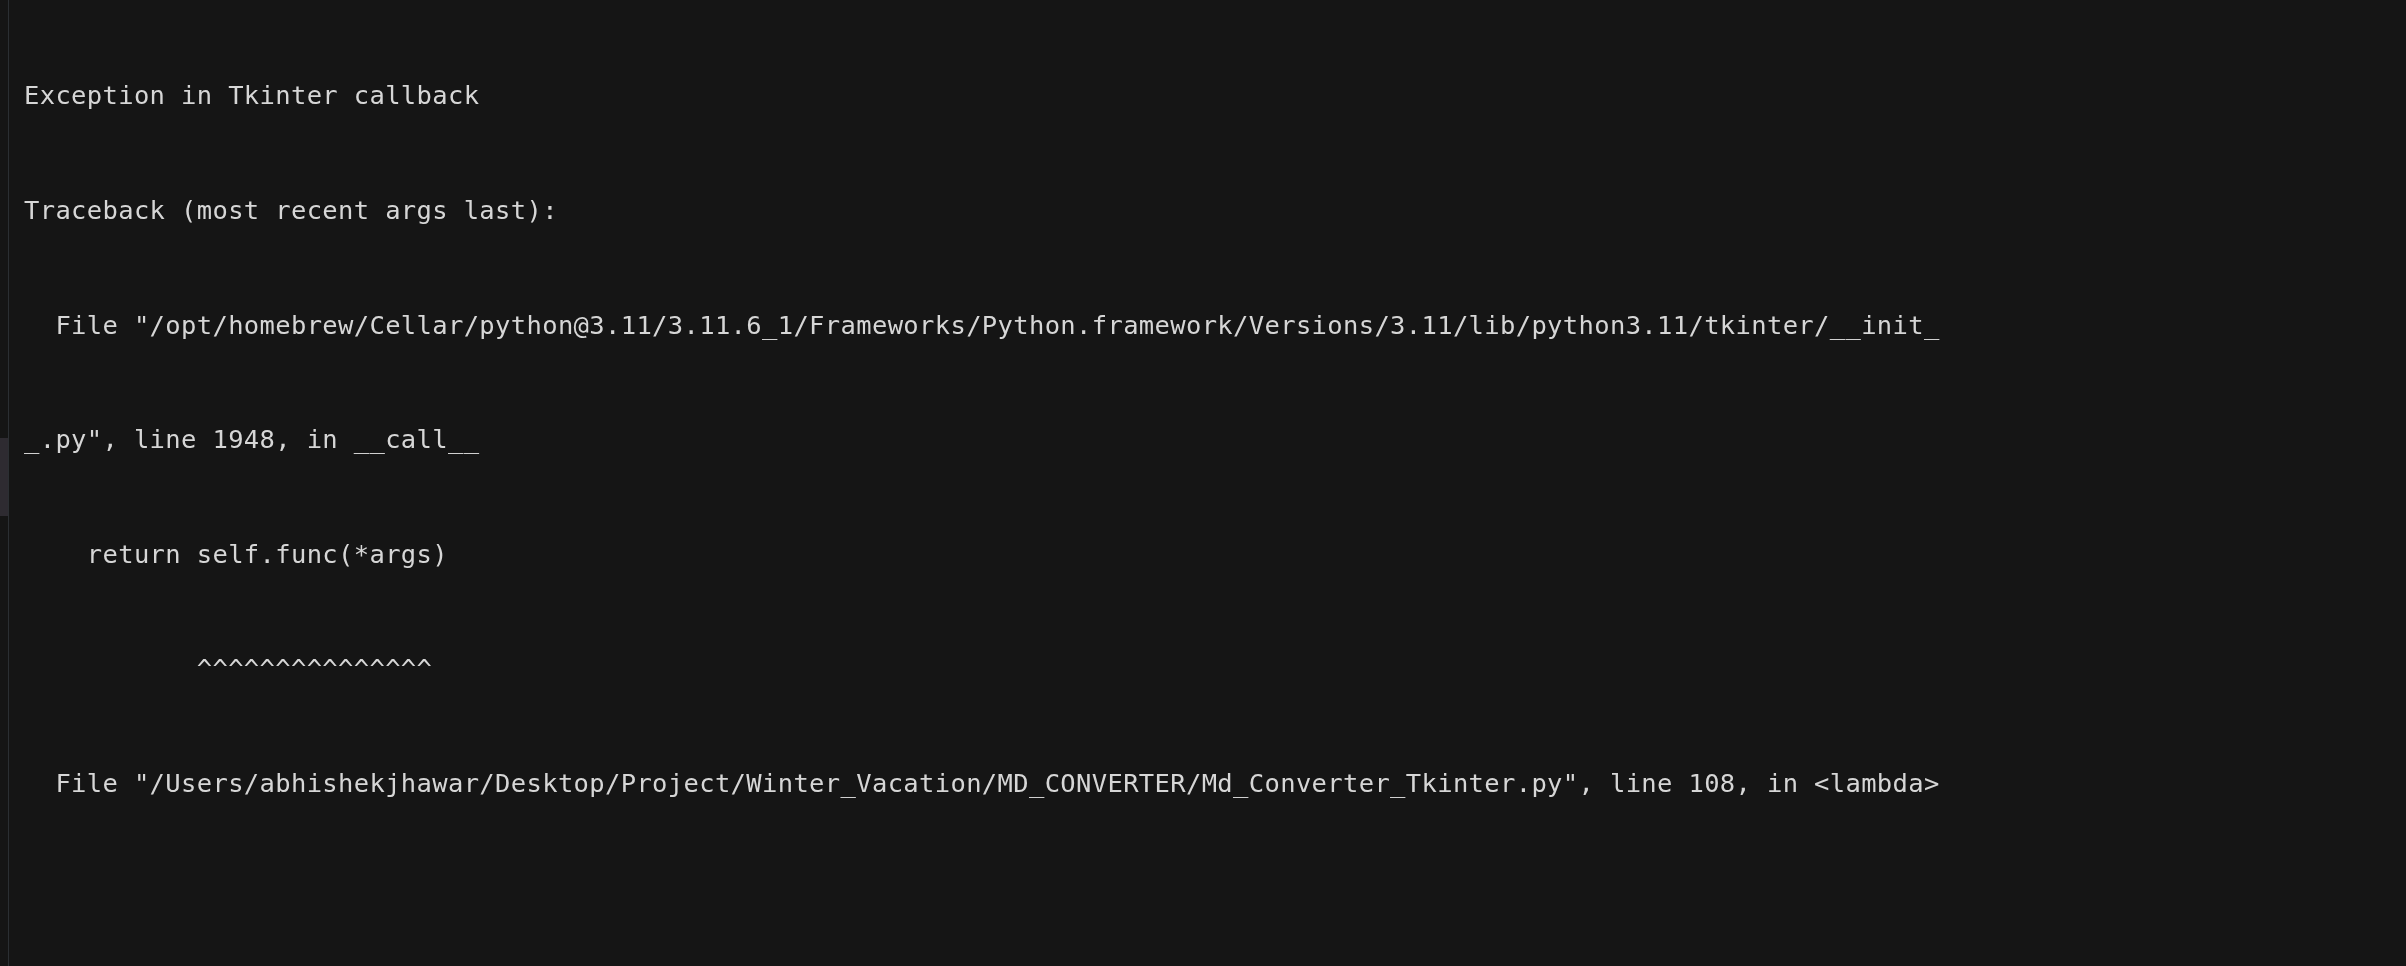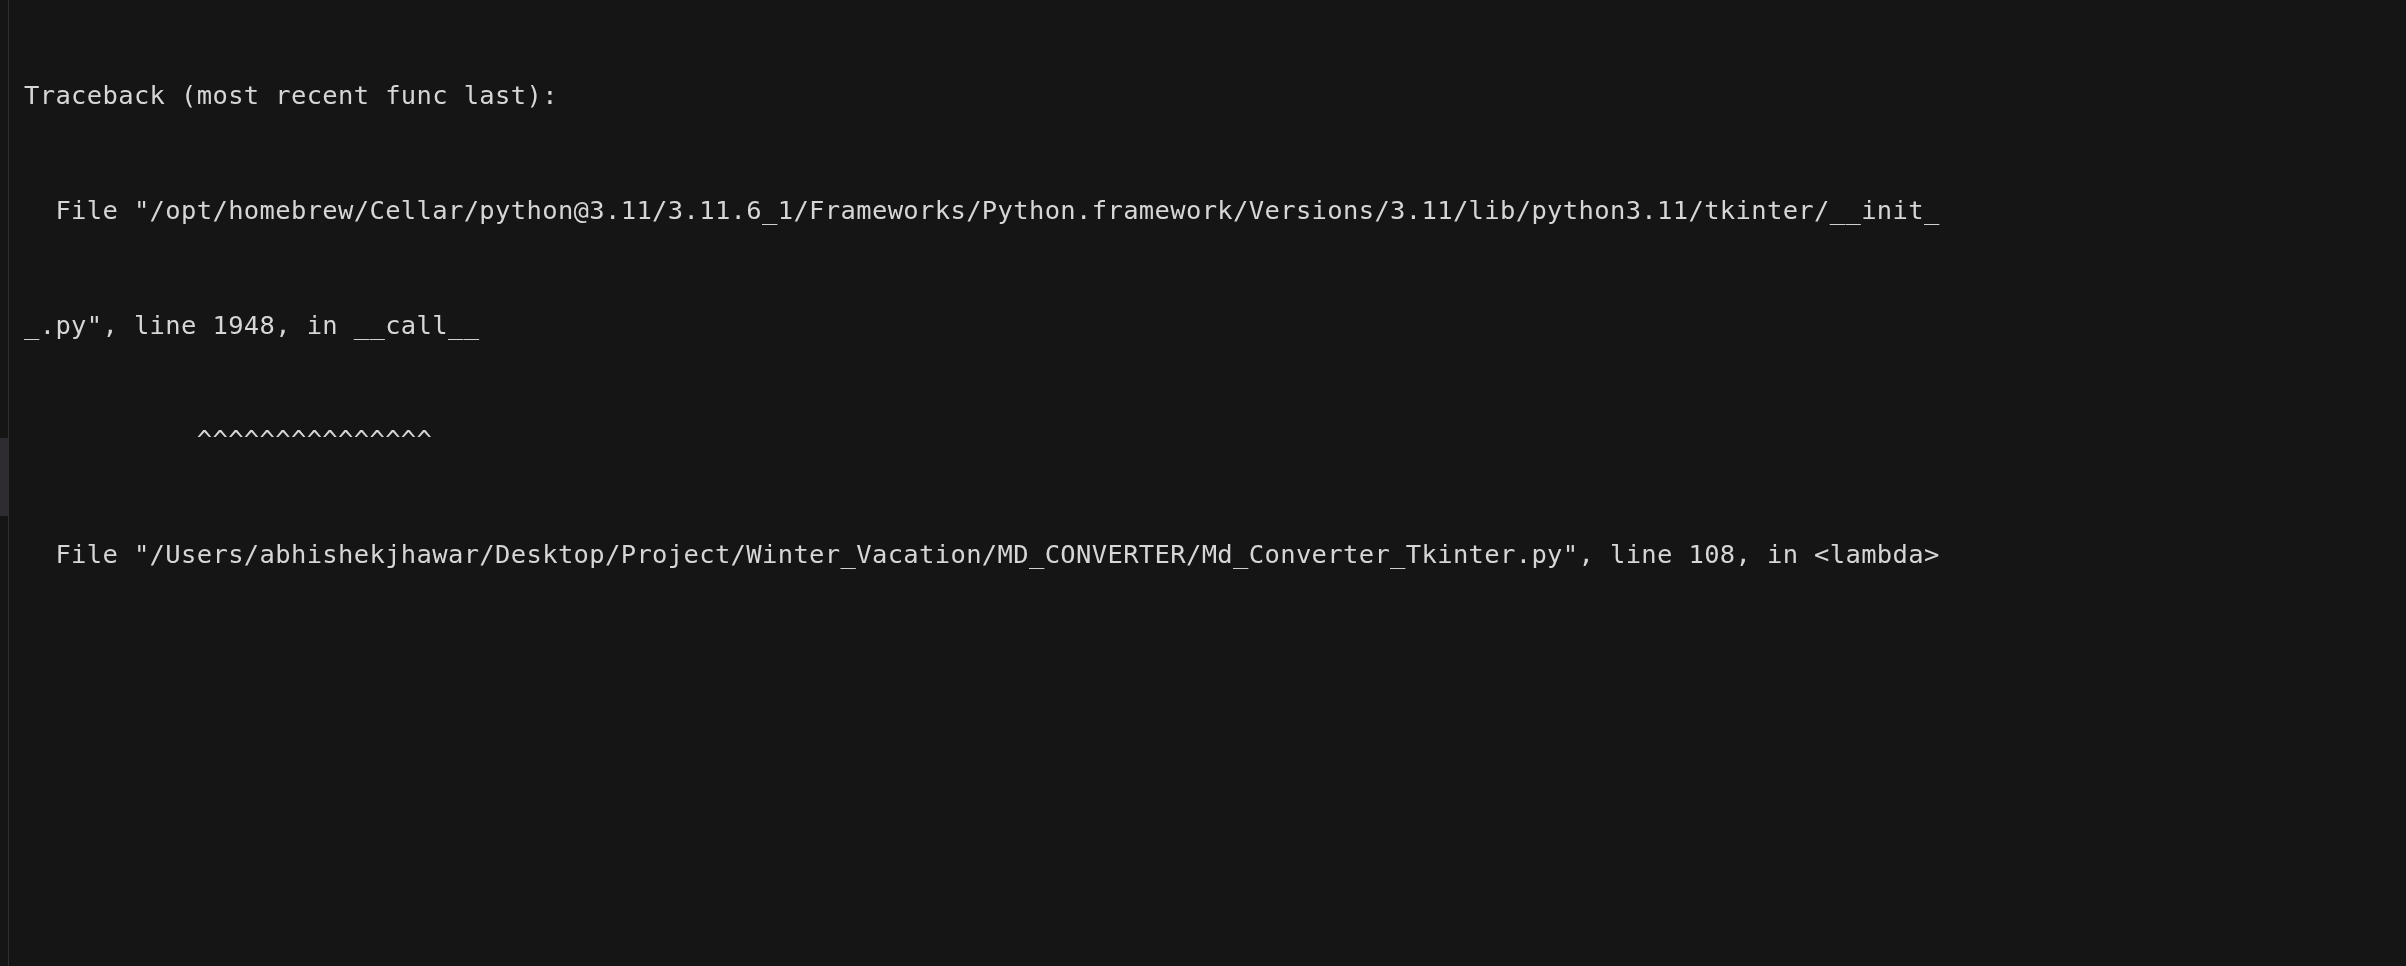--- a/index.html
+++ b/index.html
@@ -66,23 +66,25 @@
 </style>
 </head>
 <body>
 
 <div id="terminal">
 
   <div id="gutter-rule"></div>
   <div id="scroll-thumb"></div>
 
   <div id="output">
-    <span class="line">Traceback (most recent func last):</span>
+    <span class="line">Exception in Tkinter callback</span>
+    <span class="line">Traceback (most recent args last):</span>
     <span class="line">  File "/opt/homebrew/Cellar/python@3.11/3.11.6_1/Frameworks/Python.framework/Versions/3.11/lib/python3.11/tkinter/__init_</span>
     <span class="line">_.py", line 1948, in __call__</span>
+    <span class="line">    return self.func(*args)</span>
     <span class="line">           ^^^^^^^^^^^^^^^</span>
     <span class="line">  File "/Users/abhishekjhawar/Desktop/Project/Winter_Vacation/MD_CONVERTER/Md_Converter_Tkinter.py", line 108, in &lt;lambda&gt;</span>
     
     
     
     
     
     
     
     

